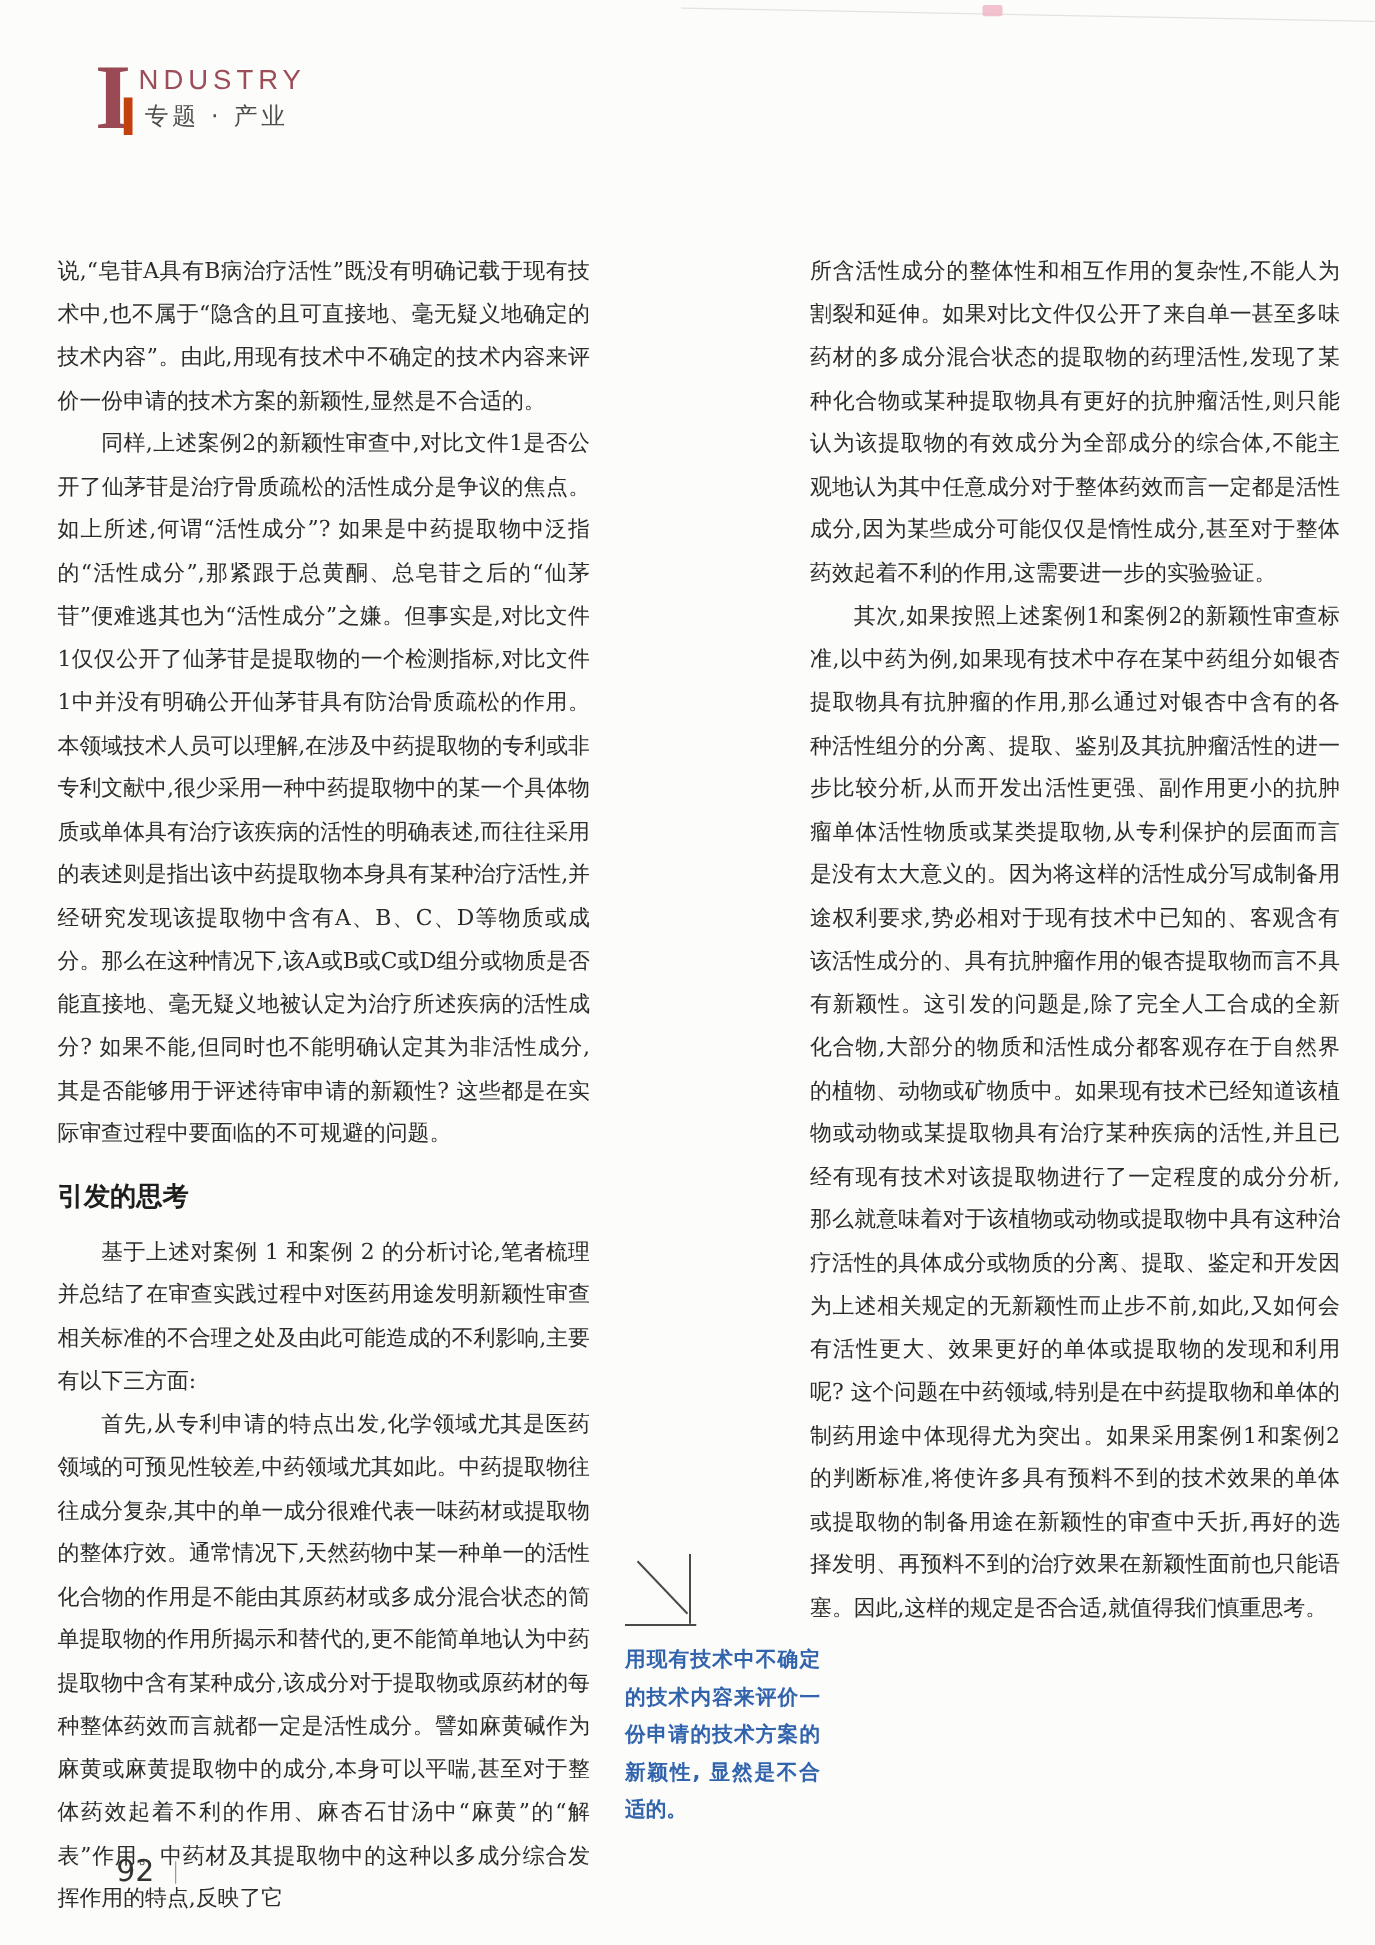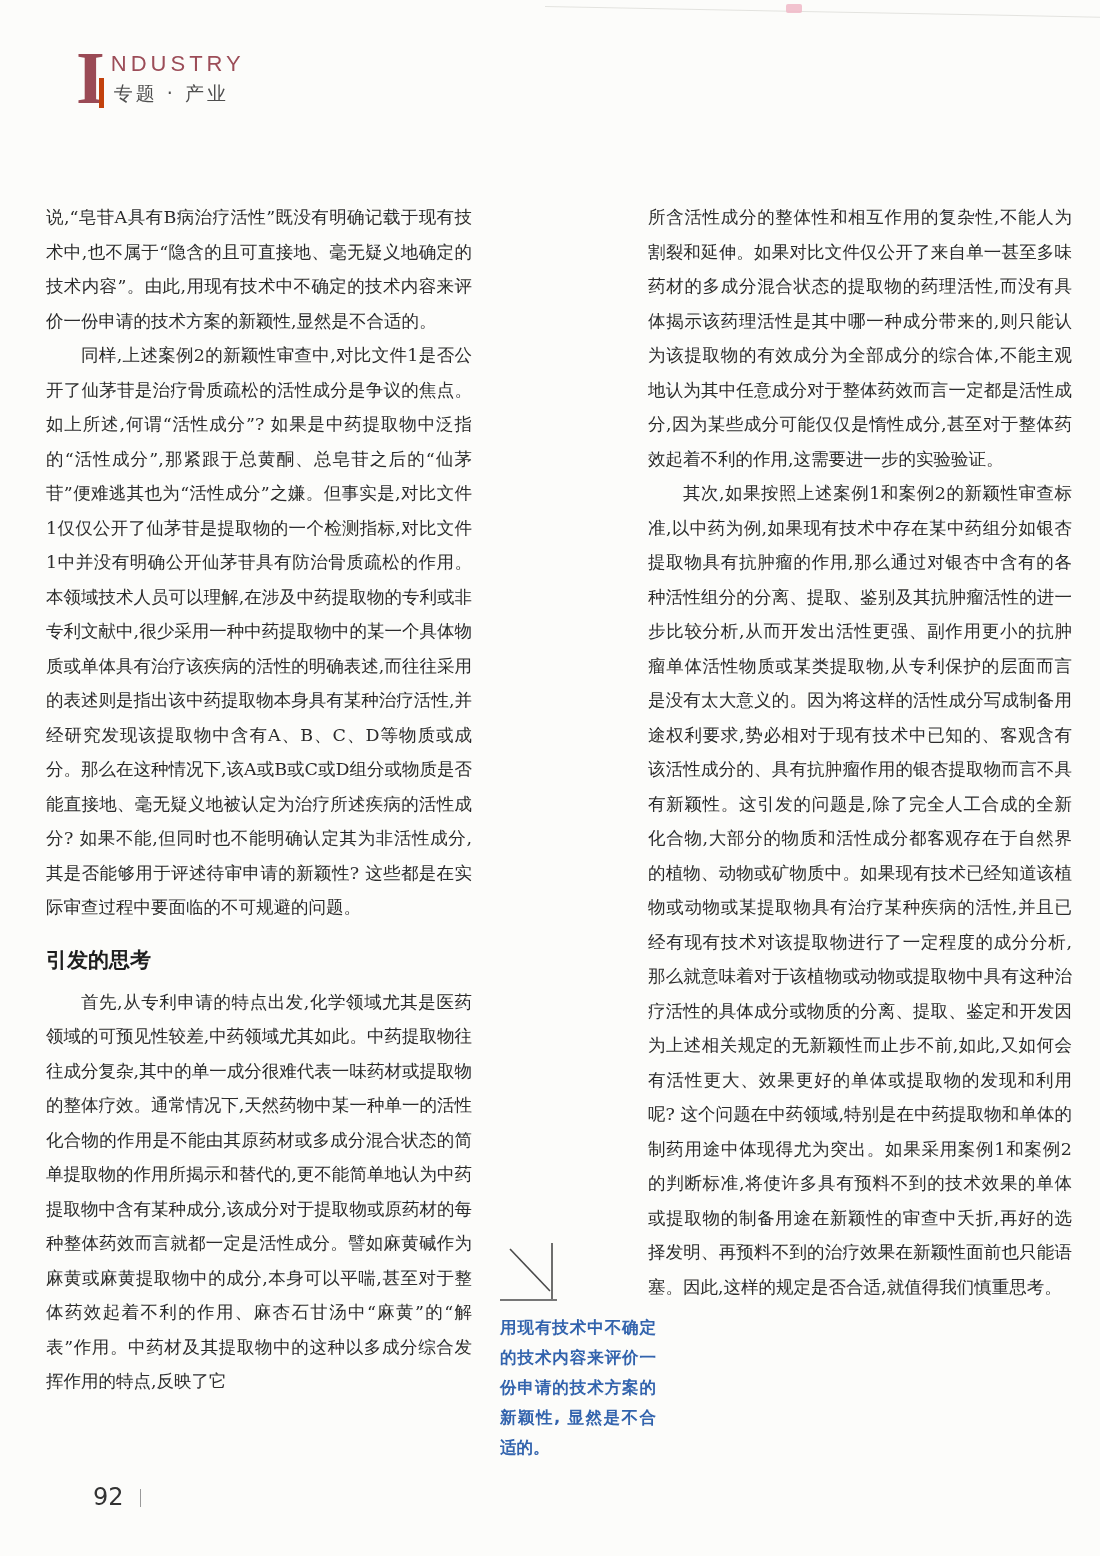--- a/index.html
+++ b/index.html
@@ -31,35 +31,35 @@
   .mast-right{float:left;padding-top:8px;}
   .mast-word{
     font-family:Liberation Sans, sans-serif;
     font-size:22px;letter-spacing:4px;color:#9c4d58;
     line-height:24px;
   }
   .mast-section{
     font-family:"DejaVu Sans", sans-serif;
     font-size:19px;color:#4e4e4e;letter-spacing:3px;
     line-height:30px;
-    border-left:5px solid #c2410c;
+    border-left:7px solid #c2410c;
     padding-left:10px;margin-left:-12px;margin-top:2px;
   }
   
   .col{
     position:absolute;top:200px;
     font-size:17.5px;line-height:34.5px;
     text-align:justify;
   }
   .col p{margin:0;}
   .col p.indent{text-indent:2em;}
   .col-left{left:46px;width:426px;}
   .col-right{left:648px;width:424px;}
   .sec-heading{
-    font-family:Liberation Sans, sans-serif;
+    font-family:Liberation Mono, monospace;
     font-weight:bold;font-size:21px;color:#1e1e1e;
     margin:20px 0 10px 0;line-height:30px;
     text-align:left;
   }
   
   .pull-quote{
     position:absolute;left:500px;top:1243px;width:156px;
   }
   .pq-arrow{display:block;margin-bottom:8px;}
   .pq-text{
@@ -91,25 +91,26 @@
     <div class="mast-right">
       <div class="mast-word">NDUSTRY</div>
       <div class="mast-section">专题 · 产业</div>
     </div>
   </div>
 
   <div class="col col-left">
     <p>说,“皂苷A具有B病治疗活性”既没有明确记载于现有技术中,也不属于“隐含的且可直接地、毫无疑义地确定的技术内容”。由此,用现有技术中不确定的技术内容来评价一份申请的技术方案的新颖性,显然是不合适的。</p>
     <p class="indent">同样,上述案例2的新颖性审查中,对比文件1是否公开了仙茅苷是治疗骨质疏松的活性成分是争议的焦点。如上所述,何谓“活性成分”? 如果是中药提取物中泛指的“活性成分”,那紧跟于总黄酮、总皂苷之后的“仙茅苷”便难逃其也为“活性成分”之嫌。但事实是,对比文件1仅仅公开了仙茅苷是提取物的一个检测指标,对比文件1中并没有明确公开仙茅苷具有防治骨质疏松的作用。本领域技术人员可以理解,在涉及中药提取物的专利或非专利文献中,很少采用一种中药提取物中的某一个具体物质或单体具有治疗该疾病的活性的明确表述,而往往采用的表述则是指出该中药提取物本身具有某种治疗活性,并经研究发现该提取物中含有A、B、C、D等物质或成分。那么在这种情况下,该A或B或C或D组分或物质是否能直接地、毫无疑义地被认定为治疗所述疾病的活性成分? 如果不能,但同时也不能明确认定其为非活性成分,其是否能够用于评述待审申请的新颖性? 这些都是在实际审查过程中要面临的不可规避的问题。</p>
     <h2 class="sec-heading">引发的思考</h2>
+    <p class="indent">基于上述对案例 1 和案例 2 的分析讨论,笔者梳理并总结了在审查实践过程中对医药用途发明新颖性审查相关标准的不合理之处及由此可能造成的不利影响,主要有以下三方面:</p>
     <p class="indent">首先,从专利申请的特点出发,化学领域尤其是医药领域的可预见性较差,中药领域尤其如此。中药提取物往往成分复杂,其中的单一成分很难代表一味药材或提取物的整体疗效。通常情况下,天然药物中某一种单一的活性化合物的作用是不能由其原药材或多成分混合状态的简单提取物的作用所揭示和替代的,更不能简单地认为中药提取物中含有某种成分,该成分对于提取物或原药材的每种整体药效而言就都一定是活性成分。譬如麻黄碱作为麻黄或麻黄提取物中的成分,本身可以平喘,甚至对于整体药效起着不利的作用、麻杏石甘汤中“麻黄”的“解表”作用。中药材及其提取物中的这种以多成分综合发挥作用的特点,反映了它</p>
   </div>
 
   <div class="col col-right">
-    <p>所含活性成分的整体性和相互作用的复杂性,不能人为割裂和延伸。如果对比文件仅公开了来自单一甚至多味药材的多成分混合状态的提取物的药理活性,而没有具体揭示该药理活性是其中哪一种成分带来的,则只能认为该提取物的有效成分为全部成分的综合体,不能主观地认为其中任意成分对于整体药效而言一定都是活性成分,因为某些成分可能仅仅是惰性成分,甚至对于整体药效起着不利的作用,这需要进一步的实验验证。</p>
+    <p>所含活性成分的整体性和相互作用的复杂性,不能人为割裂和延伸。如果对比文件仅公开了来自单一甚至多味药材的多成分混合状态的提取物的药理活性,发现了某种化合物或某种提取物具有更好的抗肿瘤活性,则只能认为该提取物的有效成分为全部成分的综合体,不能主观地认为其中任意成分对于整体药效而言一定都是活性成分,因为某些成分可能仅仅是惰性成分,甚至对于整体药效起着不利的作用,这需要进一步的实验验证。</p>
     <p class="indent">其次,如果按照上述案例1和案例2的新颖性审查标准,以中药为例,如果现有技术中存在某中药组分如银杏提取物具有抗肿瘤的作用,那么通过对银杏中含有的各种活性组分的分离、提取、鉴别及其抗肿瘤活性的进一步比较分析,从而开发出活性更强、副作用更小的抗肿瘤单体活性物质或某类提取物,从专利保护的层面而言是没有太大意义的。因为将这样的活性成分写成制备用途权利要求,势必相对于现有技术中已知的、客观含有该活性成分的、具有抗肿瘤作用的银杏提取物而言不具有新颖性。这引发的问题是,除了完全人工合成的全新化合物,大部分的物质和活性成分都客观存在于自然界的植物、动物或矿物质中。如果现有技术已经知道该植物或动物或某提取物具有治疗某种疾病的活性,并且已经有现有技术对该提取物进行了一定程度的成分分析,那么就意味着对于该植物或动物或提取物中具有这种治疗活性的具体成分或物质的分离、提取、鉴定和开发因为上述相关规定的无新颖性而止步不前,如此,又如何会有活性更大、效果更好的单体或提取物的发现和利用呢? 这个问题在中药领域,特别是在中药提取物和单体的制药用途中体现得尤为突出。如果采用案例1和案例2的判断标准,将使许多具有预料不到的技术效果的单体或提取物的制备用途在新颖性的审查中夭折,再好的选择发明、再预料不到的治疗效果在新颖性面前也只能语塞。因此,这样的规定是否合适,就值得我们慎重思考。</p>
   </div>
 
   <div class="pull-quote">
     <svg class="pq-arrow" width="156" height="62" viewBox="0 0 156 62">
       <line x1="10" y1="6" x2="50" y2="48" stroke="#4a4a4a" stroke-width="1.6"></line>
       <line x1="52" y1="0" x2="52" y2="56" stroke="#4a4a4a" stroke-width="1.6"></line>
       <line x1="0" y1="57" x2="57" y2="57" stroke="#4a4a4a" stroke-width="1.6"></line>
     </svg>
     <div class="pq-text">用现有技术中不确定的技术内容来评价一份申请的技术方案的新颖性, 显然是不合适的。</div>

